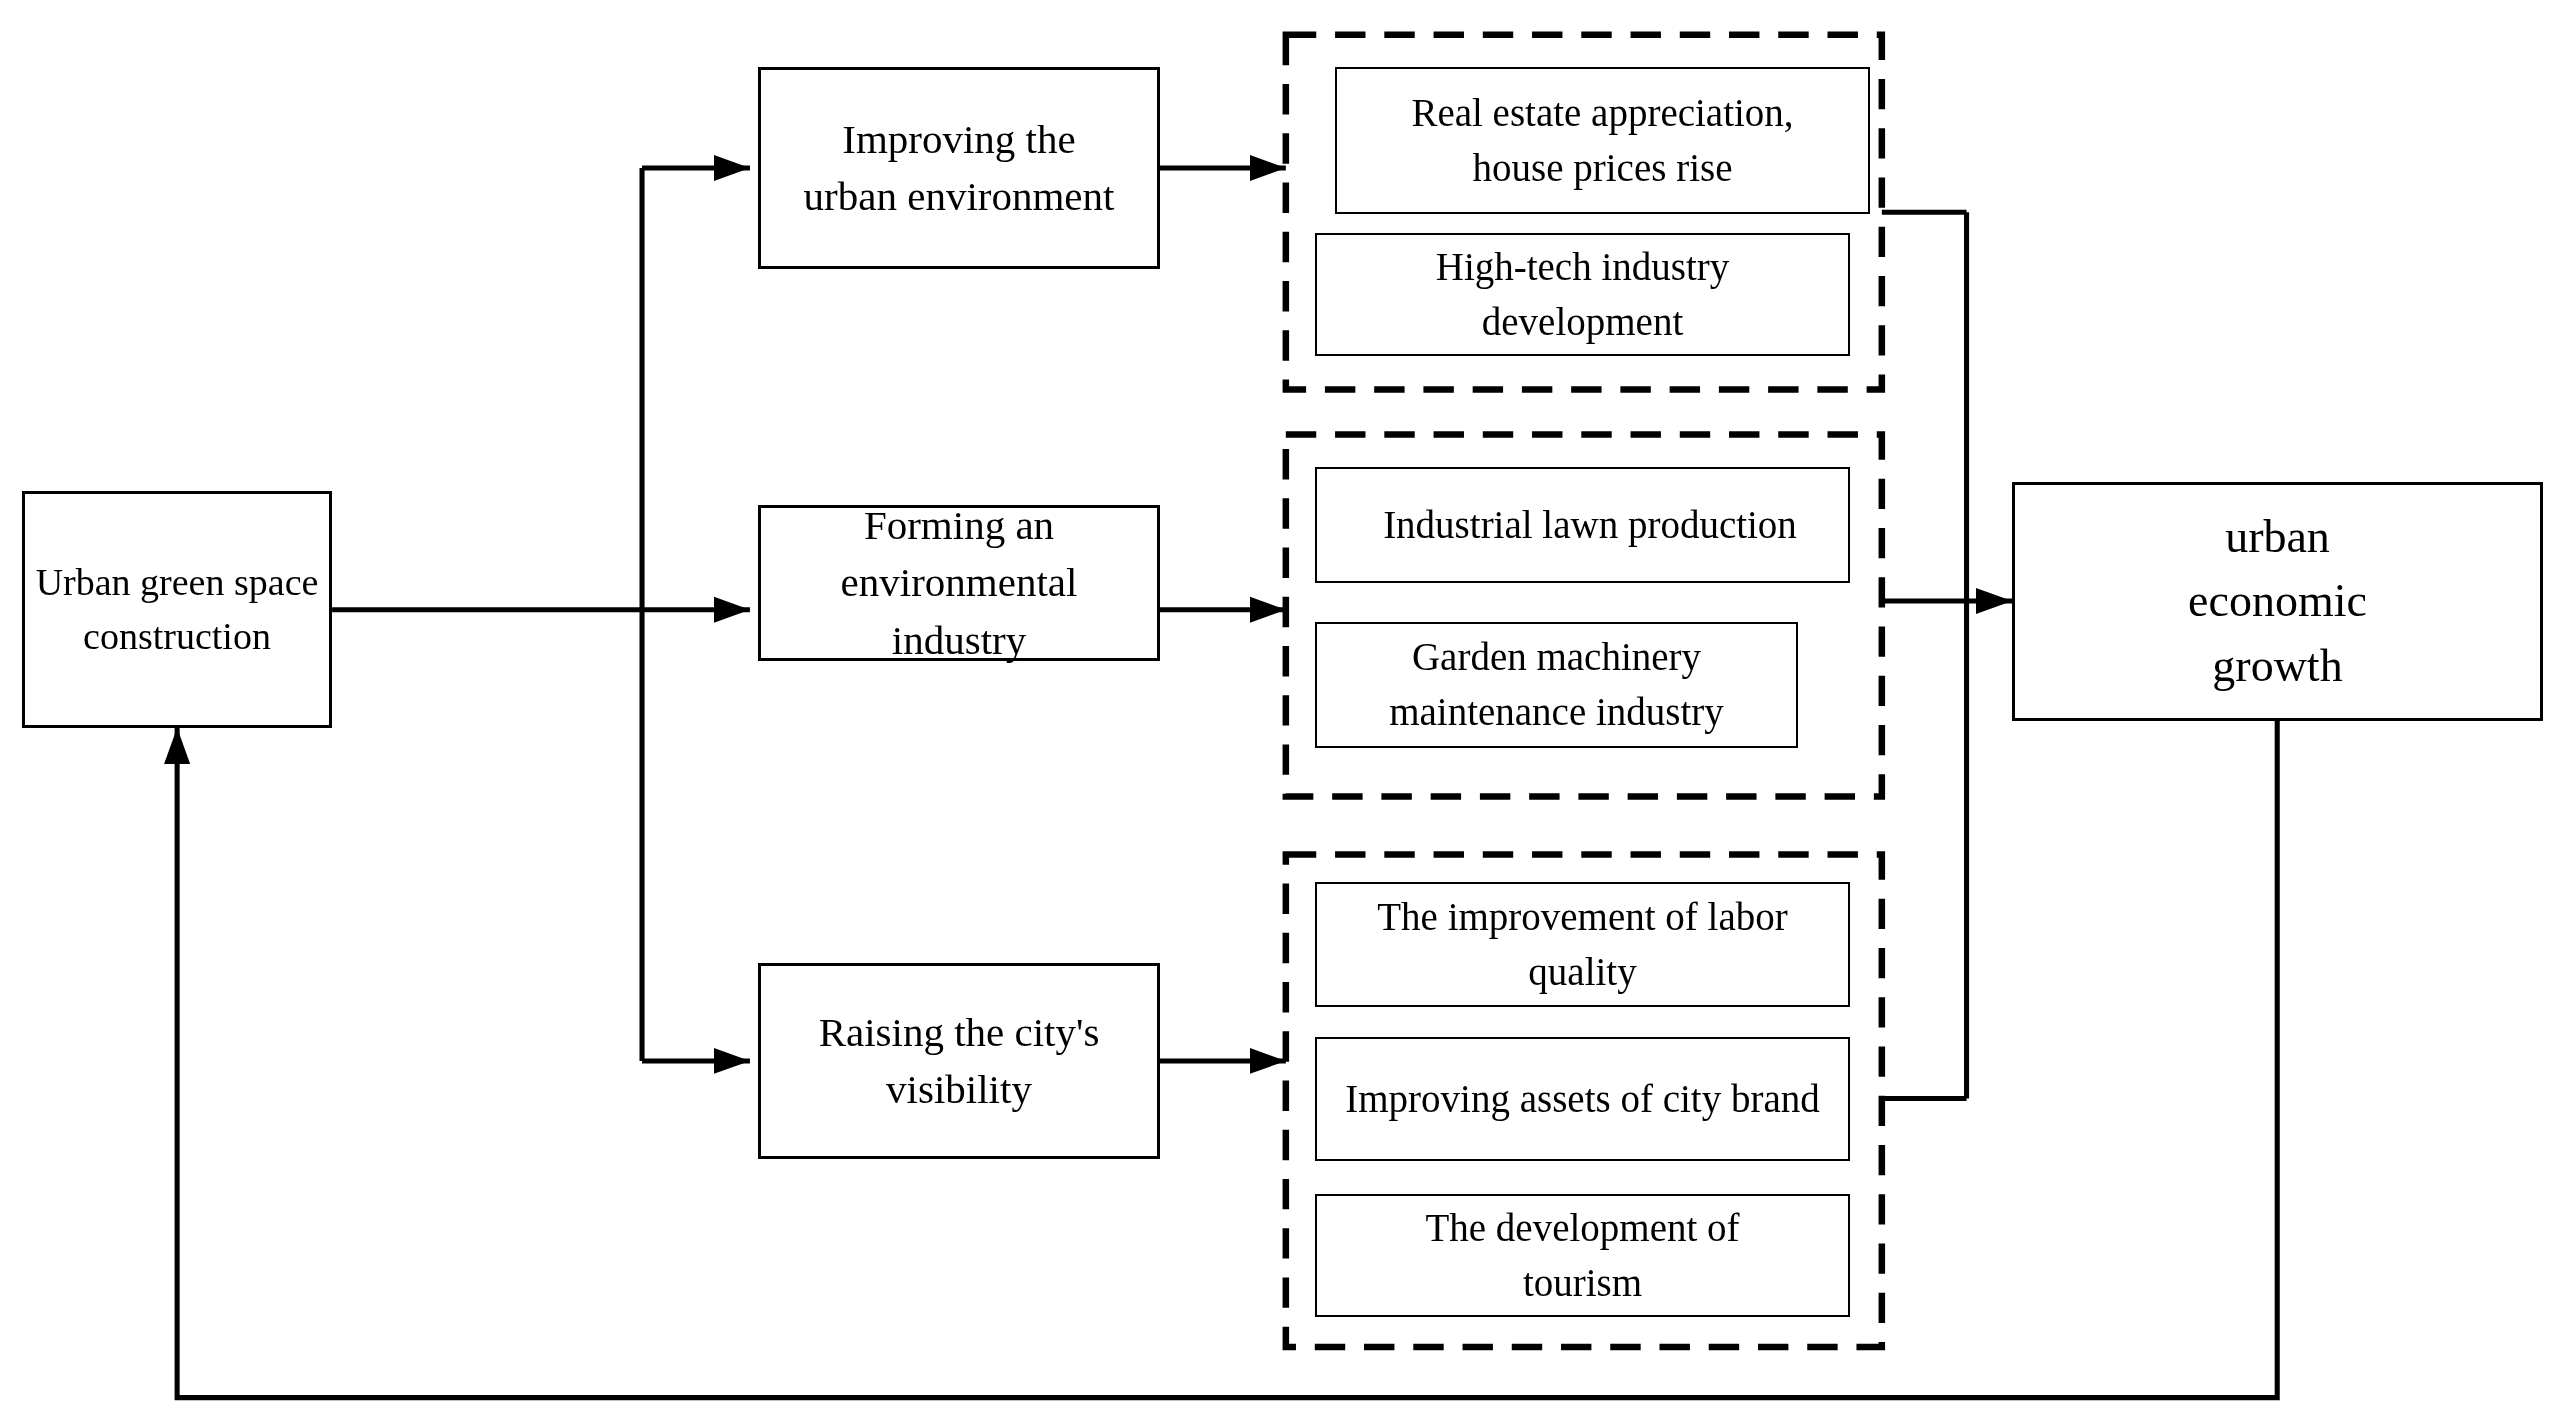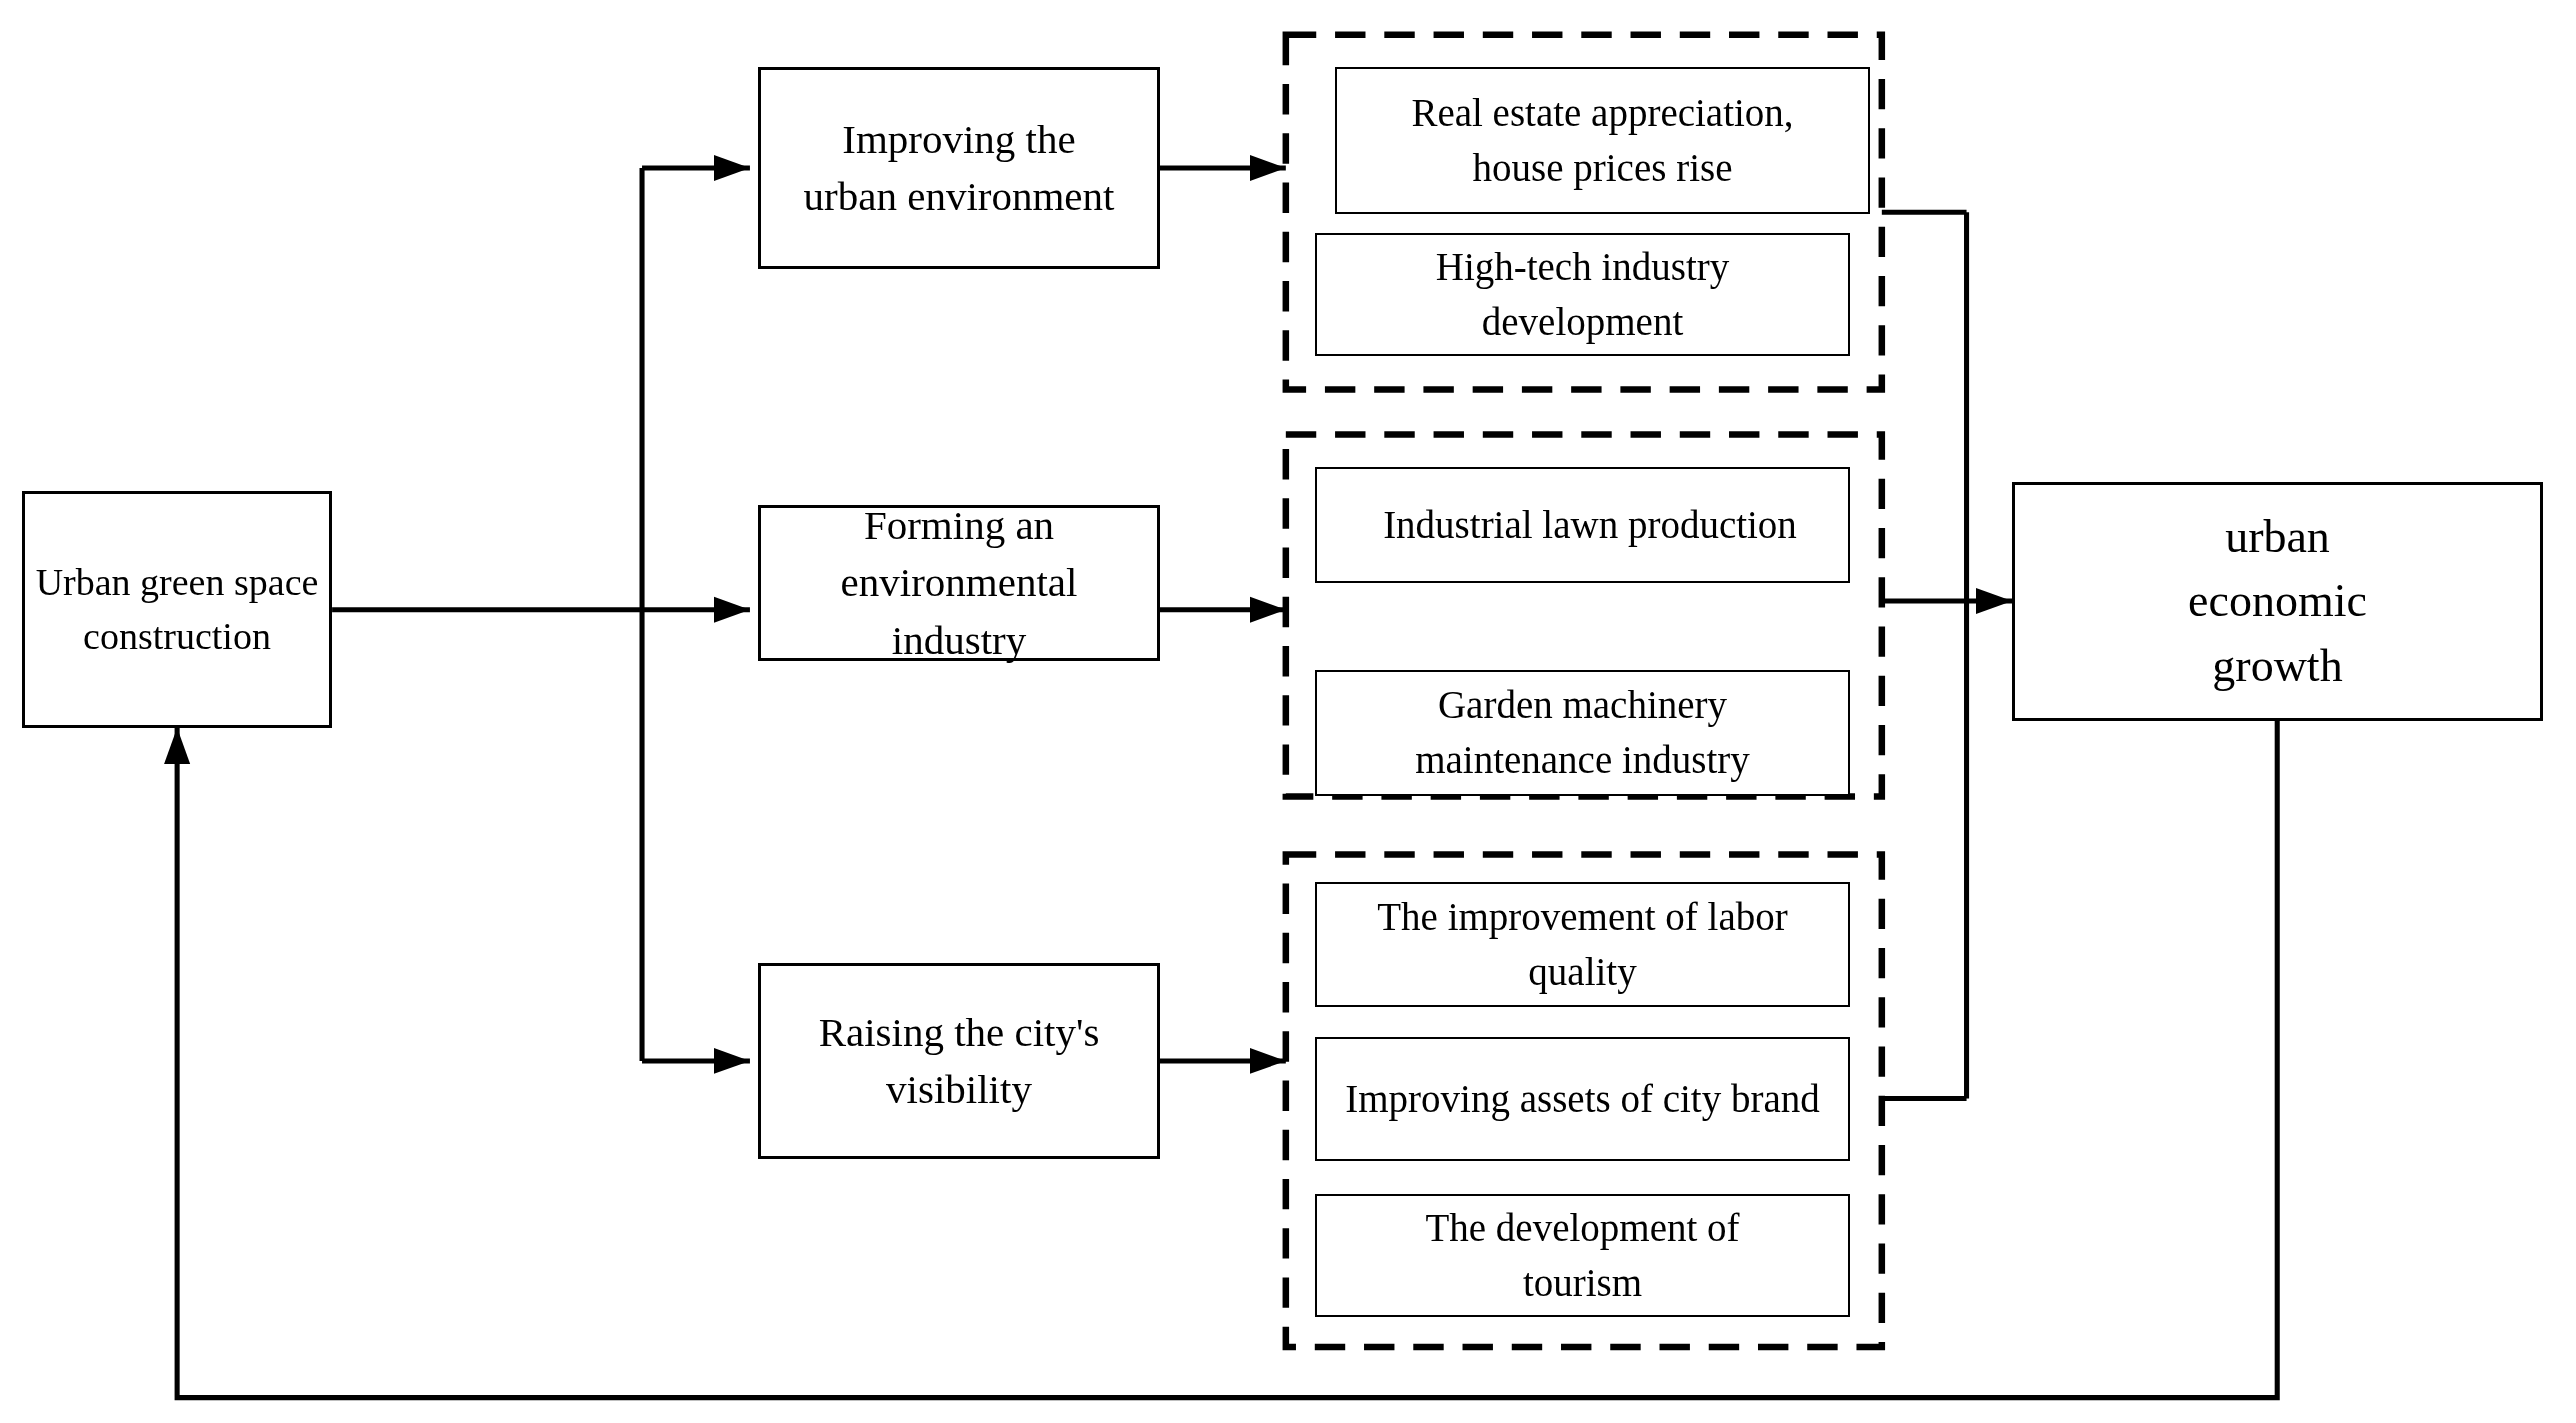--- a/index.html
+++ b/index.html
@@ -43,21 +43,21 @@
   .source   { left: 22px;   top: 491px;  width: 310px; height: 237px; font-size: 38px; }
   .med      { left: 758px; width: 402px; font-size: 41px; padding: 0 34px; }
   .med-1    { top: 67px;   height: 202px; }
   .med-2    { top: 505px;  height: 156px; }
   .med-3    { top: 963px; height: 196px; }
   .sink     { left: 2012px; top: 482px; width: 531px; height: 239px; font-size: 46px; padding: 0 116px; }
 
   .g1-a { left: 1315px; top: 67px;   width: 535px; height: 147px; margin-left: 20px; }
   .g1-b { left: 1315px; top: 233px;  width: 535px; height: 123px; }
   .g2-a { left: 1315px; top: 467px;  width: 535px; height: 116px; padding-left: 40px; }
-  .g2-b { left: 1315px; top: 622px;  width: 535px; height: 126px; padding: 0 23px; margin-top: 48px; }
+  .g2-b { left: 1315px; top: 622px;  width: 483px; height: 126px; padding: 0 23px; }
   .g3-a { left: 1315px; top: 882px; width: 535px; height: 125px; }
   .g3-b { left: 1315px; top: 1037px; width: 535px; height: 124px; }
   .g3-c { left: 1315px; top: 1194px; width: 535px; height: 123px; padding: 16px 62px; }
 </style>
 </head>
 <body>
 
 <div class="canvas">
 
   <svg class="connector-layer" viewBox="0 0 3556 1965" xmlns="http://www.w3.org/2000/svg">

